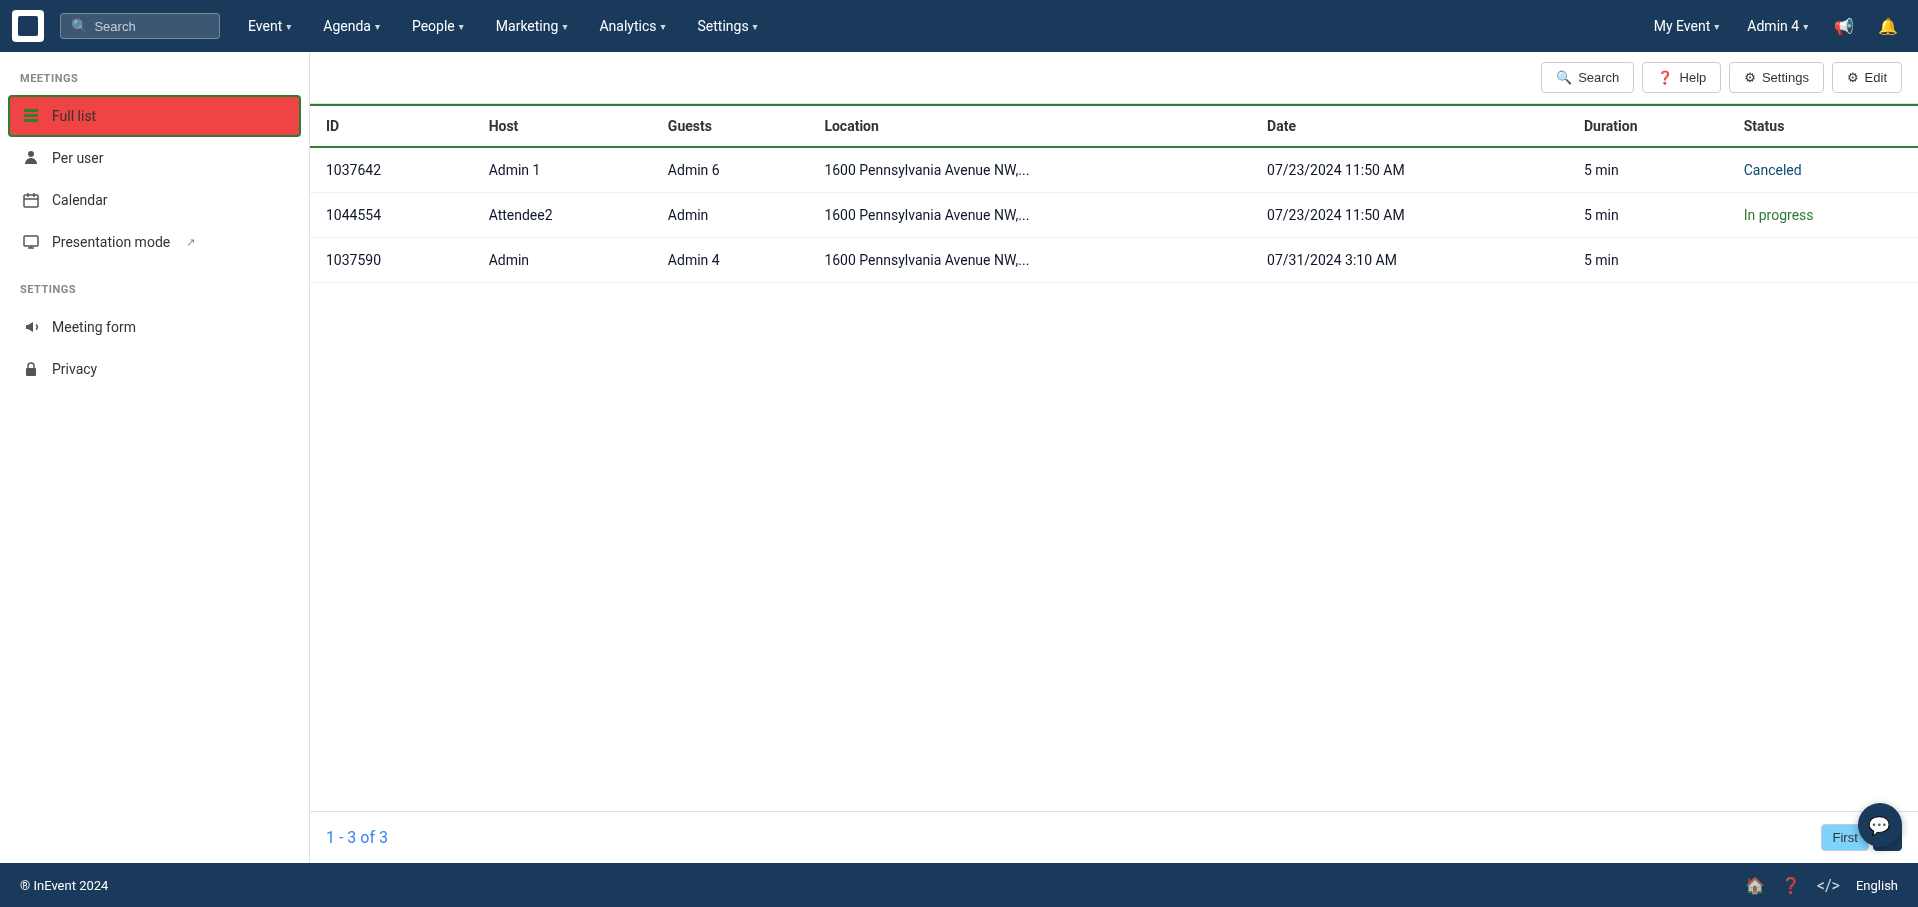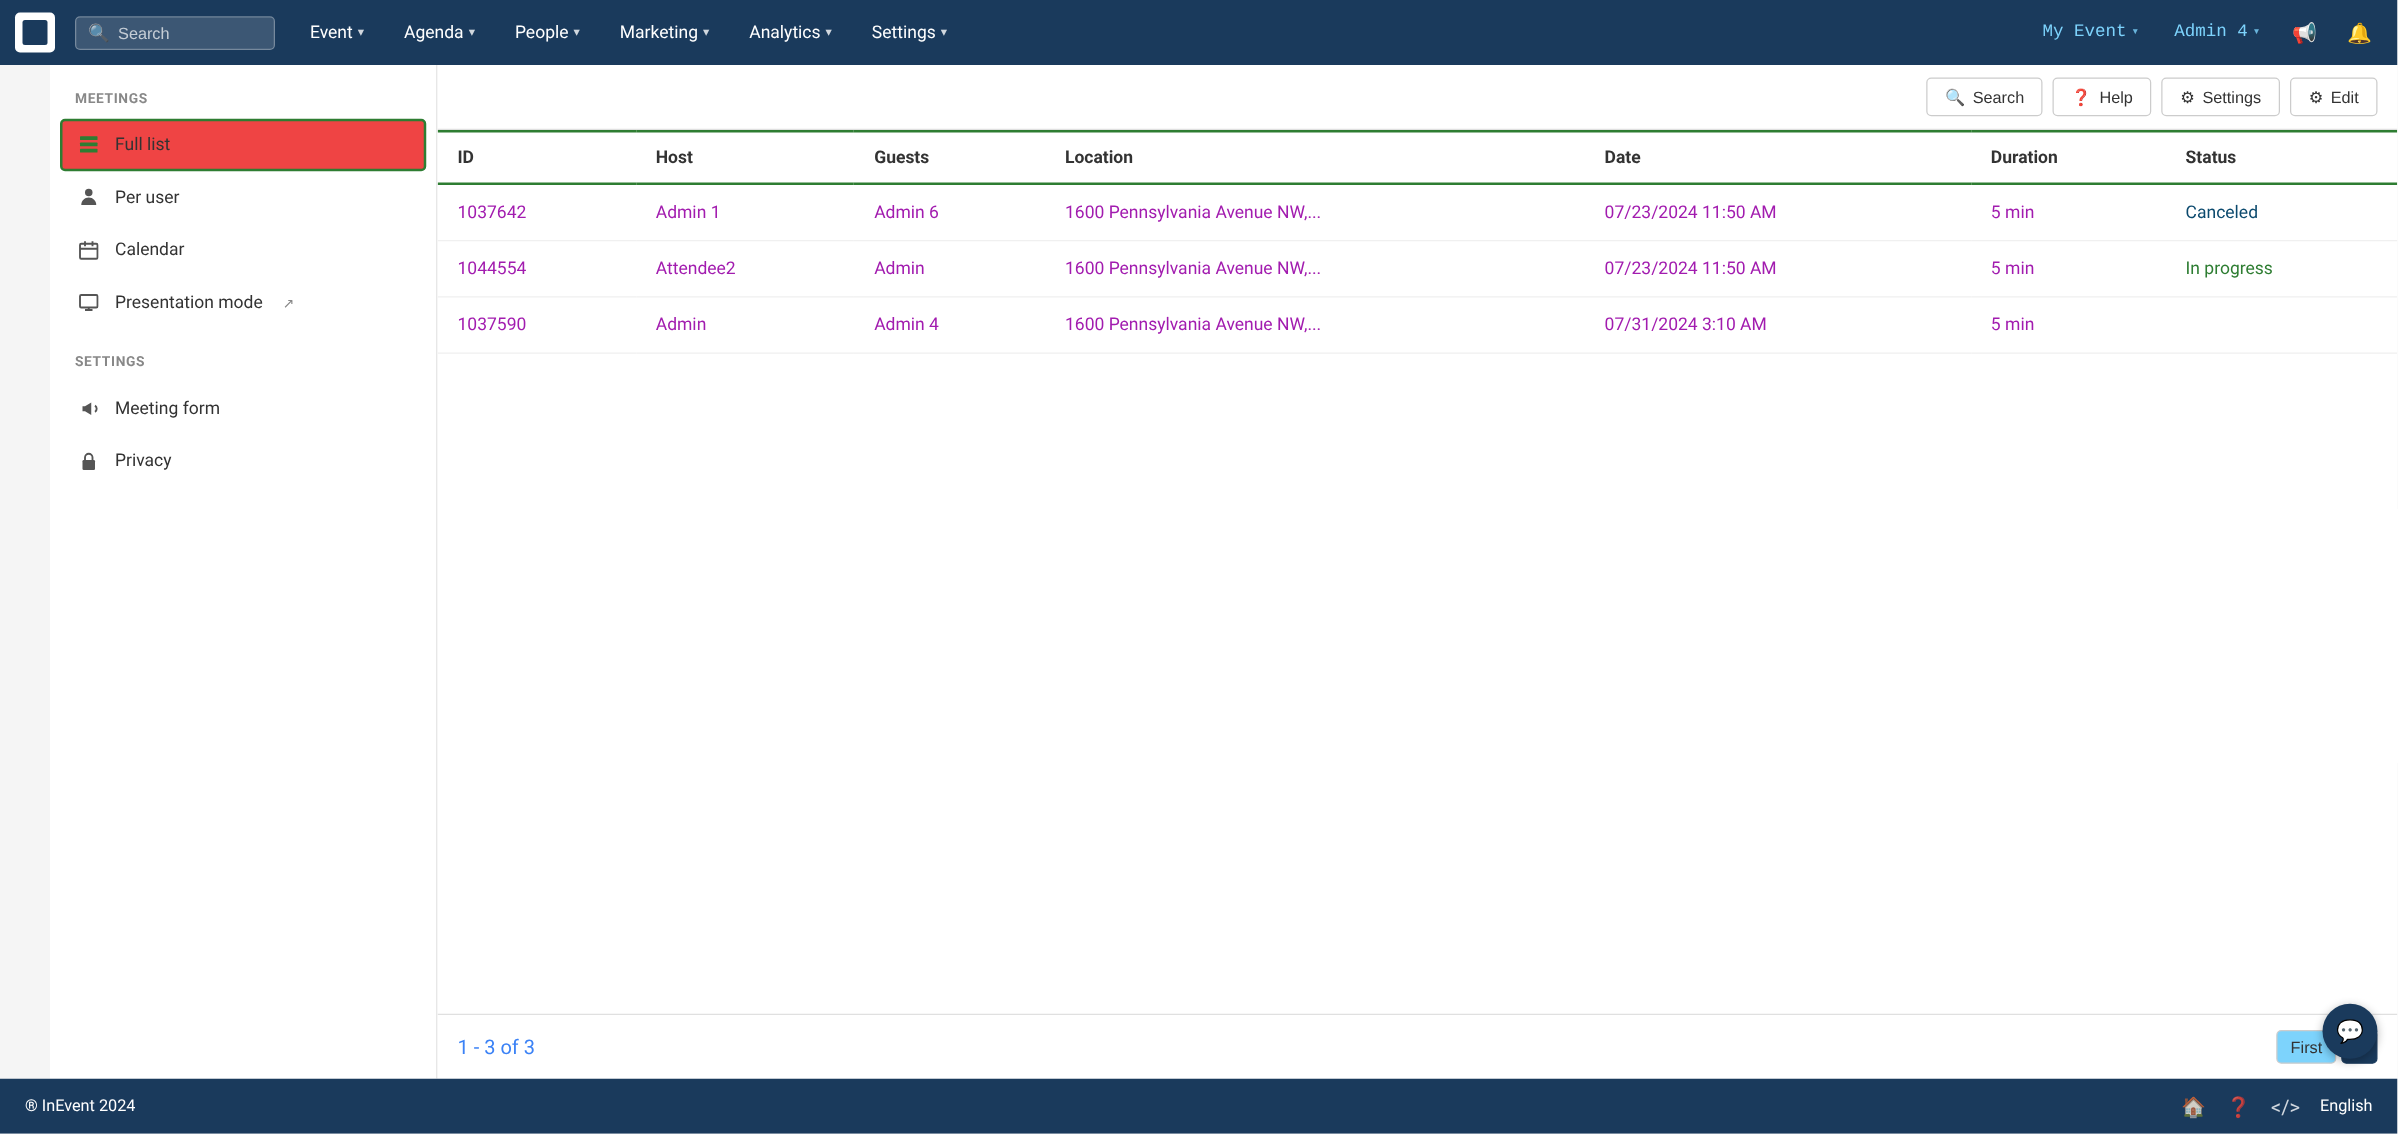--- a/index.html
+++ b/index.html
@@ -60,28 +60,27 @@
       cursor: pointer;
       display: flex; align-items: center; gap: 4px;
       font-size: 14px;
       white-space: nowrap;
     }
     .nav-right {
       display: flex; align-items: center; gap: 8px;
       margin-left: auto;
     }
     .nav-right-item {
-      color: #7dd3fc;
+      color: #ffffff;
       padding: 5px 10px;
       border-radius: 4px;
       cursor: pointer;
       display: flex; align-items: center; gap: 4px;
       font-size: 14px;
       white-space: nowrap;
-      font-family: Liberation Mono, monospace;
     }
     .chevron { font-size: 10px; opacity: 0.8; }
     .icon-bell, .icon-megaphone {
       font-size: 16px;
       cursor: pointer;
       padding: 5px 8px;
       border-radius: 4px;
     }
 
     
@@ -92,21 +91,20 @@
     }
 
     
     .sidebar {
       width: 310px;
       background: white;
       border-right: 1px solid #e0e0e0;
       flex-shrink: 0;
       overflow-y: auto;
       padding: 20px 0;
-      margin-left: 40px;
     }
     .sidebar-section-title {
       font-size: 11px;
       font-weight: 700;
       color: #888;
       letter-spacing: 0.5px;
       padding: 0 20px 10px;
       text-transform: uppercase;
     }
     .sidebar-item {
@@ -188,21 +186,21 @@
       font-weight: 700;
       color: #333;
       background: white;
       margin-top: 15px;
     }
     tbody tr {
       border-bottom: 1px solid #f0f0f0;
     }
     tbody td {
       padding: 14px 16px;
-      color: #a21caf;
+      color: #0f172a;
     }
     .status-canceled { color: #0c4a6e; }
     .status-inprogress { color: #2e7d32; }
 
     
     .pagination-bar {
       height: 52px;
       display: flex;
       align-items: center;
       justify-content: space-between;

